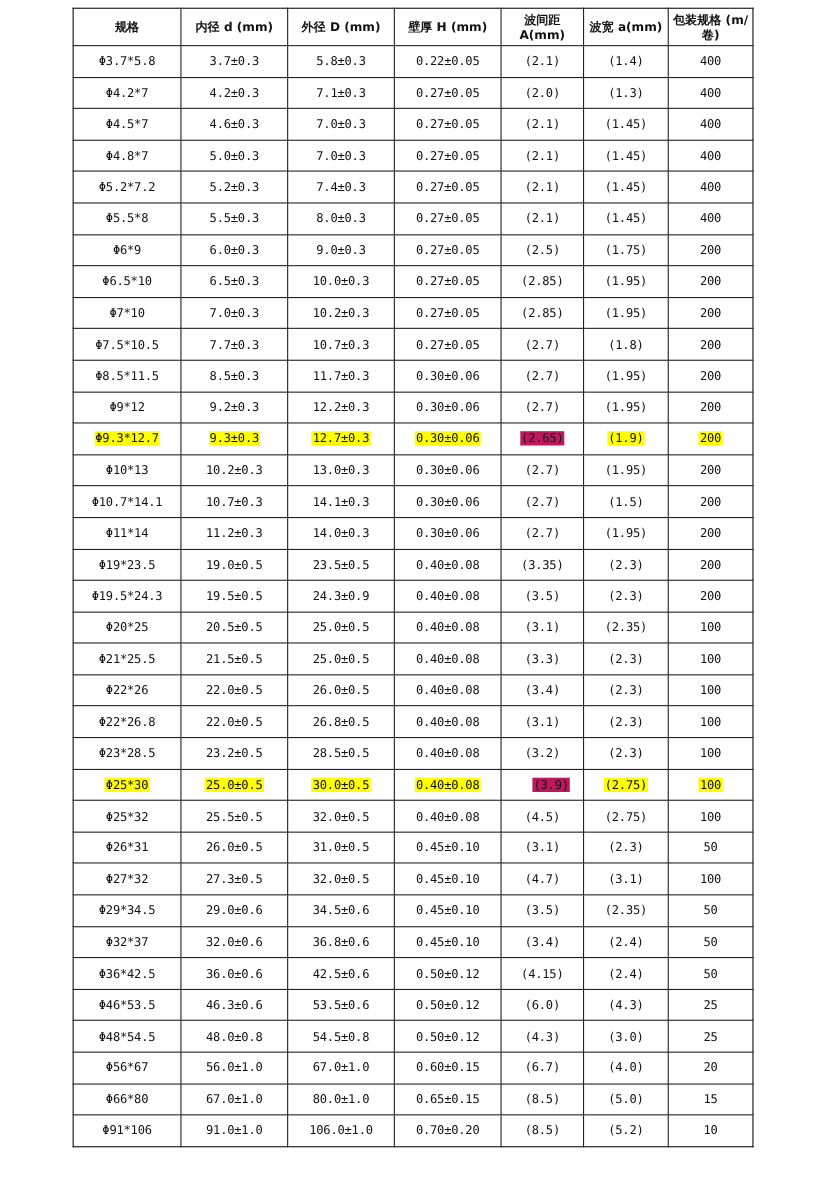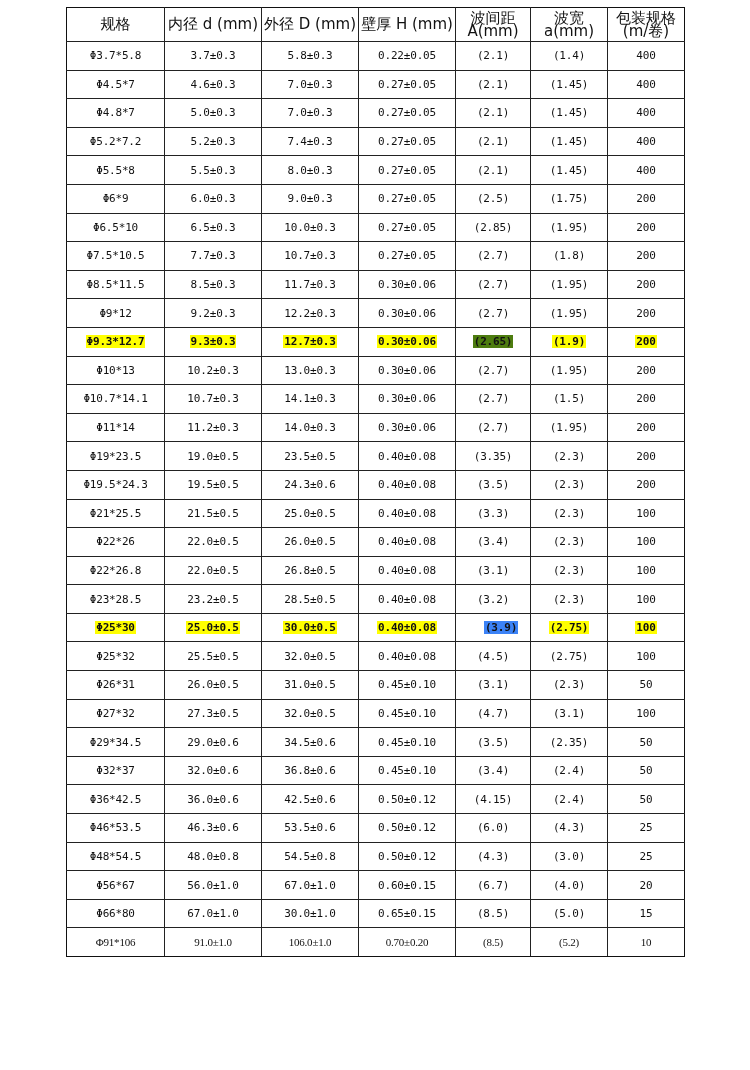--- a/index.html
+++ b/index.html
@@ -10,27 +10,27 @@
   table.spec col.c0 { width: 98px; }
   table.spec col.c1 { width: 97px; }
   table.spec col.c2 { width: 97px; }
   table.spec col.c3 { width: 97px; }
   table.spec col.c4 { width: 75px; }
   table.spec col.c5 { width: 77px; }
   table.spec col.c6 { width: 77px; }
   th, td { border: 1px solid #222; text-align: center; vertical-align: middle; padding: 0;
            overflow: hidden; white-space: nowrap; }
   th { height: 33px; font-family: "DejaVu Sans", "Liberation Sans", sans-serif;
-       font-weight: normal; font-size: 15px; line-height: 13px; white-space: normal; }
+       font-weight: bold; font-size: 11px; line-height: 13px; white-space: normal; }
   td { height: 27.6px; font-size: 11px; letter-spacing: -0.2px; }
   th:first-child, td:first-child { border-left: 1.5px solid #111; }
   th:last-child, td:last-child { border-right: 1.5px solid #111; }
-  tr:last-child td { border-bottom: 1.5px solid #111; font-family: Liberation Serif, serif; }
+  tr:last-child td { border-bottom: 1.5px solid #111; }
   thead th { border-top: 1.5px solid #111; }
-  .hl { background: #ffff00; padding: 0 1px; font-weight: bold; }
+  .hl { background: #ffff00; padding: 0 1px; }
 </style>
 </head>
 <body>
 
 <table class="spec">
   <colgroup>
     <col class="c0">
       <col class="c1">
       <col class="c2">
       <col class="c3">
@@ -53,20 +53,29 @@
       <tr>
         <td><span>Φ3.7*5.8</span></td>
         <td><span>3.7±0.3</span></td>
         <td><span>5.8±0.3</span></td>
         <td><span>0.22±0.05</span></td>
         <td><span>(2.1)</span></td>
         <td><span>(1.4)</span></td>
         <td><span>400</span></td>
       </tr>
       <tr>
+        <td><span>Φ4.2*7</span></td>
+        <td><span>4.2±0.3</span></td>
+        <td><span>7.1±0.3</span></td>
+        <td><span>0.27±0.05</span></td>
+        <td><span>(2.0)</span></td>
+        <td><span>(1.3)</span></td>
+        <td><span>400</span></td>
+      </tr>
+      <tr>
         <td><span>Φ4.5*7</span></td>
         <td><span>4.6±0.3</span></td>
         <td><span>7.0±0.3</span></td>
         <td><span>0.27±0.05</span></td>
         <td><span>(2.1)</span></td>
         <td><span>(1.45)</span></td>
         <td><span>400</span></td>
       </tr>
       <tr>
         <td><span>Φ4.8*7</span></td>
@@ -101,20 +110,29 @@
         <td><span>9.0±0.3</span></td>
         <td><span>0.27±0.05</span></td>
         <td><span>(2.5)</span></td>
         <td><span>(1.75)</span></td>
         <td><span>200</span></td>
       </tr>
       <tr>
         <td><span>Φ6.5*10</span></td>
         <td><span>6.5±0.3</span></td>
         <td><span>10.0±0.3</span></td>
+        <td><span>0.27±0.05</span></td>
+        <td><span>(2.85)</span></td>
+        <td><span>(1.95)</span></td>
+        <td><span>200</span></td>
+      </tr>
+      <tr>
+        <td><span>Φ7*10</span></td>
+        <td><span>7.0±0.3</span></td>
+        <td><span>10.2±0.3</span></td>
         <td><span>0.27±0.05</span></td>
         <td><span>(2.85)</span></td>
         <td><span>(1.95)</span></td>
         <td><span>200</span></td>
       </tr>
       <tr>
         <td><span>Φ7.5*10.5</span></td>
         <td><span>7.7±0.3</span></td>
         <td><span>10.7±0.3</span></td>
         <td><span>0.27±0.05</span></td>
@@ -138,21 +156,21 @@
         <td><span>0.30±0.06</span></td>
         <td><span>(2.7)</span></td>
         <td><span>(1.95)</span></td>
         <td><span>200</span></td>
       </tr>
       <tr>
         <td><span class="hl" style="background: rgb(255, 255, 0);">Φ9.3*12.7</span></td>
         <td><span class="hl" style="background: rgb(255, 255, 0);">9.3±0.3</span></td>
         <td><span class="hl" style="background: rgb(255, 255, 0);">12.7±0.3</span></td>
         <td><span class="hl" style="background: rgb(255, 255, 0);">0.30±0.06</span></td>
-        <td><span class="hl" style="background: #4d7c0f;">(2.65)</span></td>
+        <td><span class="hl" style="background: #be185d;">(2.65)</span></td>
         <td><span class="hl" style="background: rgb(255, 255, 0);">(1.9)</span></td>
         <td><span class="hl" style="background: rgb(255, 255, 0);">200</span></td>
       </tr>
       <tr>
         <td><span>Φ10*13</span></td>
         <td><span>10.2±0.3</span></td>
         <td><span>13.0±0.3</span></td>
         <td><span>0.30±0.06</span></td>
         <td><span>(2.7)</span></td>
         <td><span>(1.95)</span></td>
@@ -181,25 +199,34 @@
         <td><span>19.0±0.5</span></td>
         <td><span>23.5±0.5</span></td>
         <td><span>0.40±0.08</span></td>
         <td><span>(3.35)</span></td>
         <td><span>(2.3)</span></td>
         <td><span>200</span></td>
       </tr>
       <tr>
         <td><span>Φ19.5*24.3</span></td>
         <td><span>19.5±0.5</span></td>
-        <td><span>24.3±0.6</span></td>
+        <td><span>24.3±0.9</span></td>
         <td><span>0.40±0.08</span></td>
         <td><span>(3.5)</span></td>
         <td><span>(2.3)</span></td>
         <td><span>200</span></td>
+      </tr>
+      <tr>
+        <td><span>Φ20*25</span></td>
+        <td><span>20.5±0.5</span></td>
+        <td><span>25.0±0.5</span></td>
+        <td><span>0.40±0.08</span></td>
+        <td><span>(3.1)</span></td>
+        <td><span>(2.35)</span></td>
+        <td><span>100</span></td>
       </tr>
       <tr>
         <td><span>Φ21*25.5</span></td>
         <td><span>21.5±0.5</span></td>
         <td><span>25.0±0.5</span></td>
         <td><span>0.40±0.08</span></td>
         <td><span>(3.3)</span></td>
         <td><span>(2.3)</span></td>
         <td><span>100</span></td>
       </tr>
@@ -228,21 +255,21 @@
         <td><span>0.40±0.08</span></td>
         <td><span>(3.2)</span></td>
         <td><span>(2.3)</span></td>
         <td><span>100</span></td>
       </tr>
       <tr>
         <td><span class="hl" style="background: rgb(255, 255, 0);">Φ25*30</span></td>
         <td><span class="hl" style="background: rgb(255, 255, 0);">25.0±0.5</span></td>
         <td><span class="hl" style="background: rgb(255, 255, 0);">30.0±0.5</span></td>
         <td><span class="hl" style="background: rgb(255, 255, 0);">0.40±0.08</span></td>
-        <td><span class="hl" style="background: #3b82f6; margin-left: 16px;">(3.9)</span></td>
+        <td><span class="hl" style="background: #be185d; margin-left: 16px;">(3.9)</span></td>
         <td><span class="hl" style="background: rgb(255, 255, 0);">(2.75)</span></td>
         <td><span class="hl" style="background: rgb(255, 255, 0);">100</span></td>
       </tr>
       <tr>
         <td><span>Φ25*32</span></td>
         <td><span>25.5±0.5</span></td>
         <td><span>32.0±0.5</span></td>
         <td><span>0.40±0.08</span></td>
         <td><span>(4.5)</span></td>
         <td><span>(2.75)</span></td>
@@ -316,21 +343,21 @@
         <td><span>56.0±1.0</span></td>
         <td><span>67.0±1.0</span></td>
         <td><span>0.60±0.15</span></td>
         <td><span>(6.7)</span></td>
         <td><span>(4.0)</span></td>
         <td><span>20</span></td>
       </tr>
       <tr>
         <td><span>Φ66*80</span></td>
         <td><span>67.0±1.0</span></td>
-        <td><span>30.0±1.0</span></td>
+        <td><span>80.0±1.0</span></td>
         <td><span>0.65±0.15</span></td>
         <td><span>(8.5)</span></td>
         <td><span>(5.0)</span></td>
         <td><span>15</span></td>
       </tr>
       <tr>
         <td><span>Φ91*106</span></td>
         <td><span>91.0±1.0</span></td>
         <td><span>106.0±1.0</span></td>
         <td><span>0.70±0.20</span></td>

